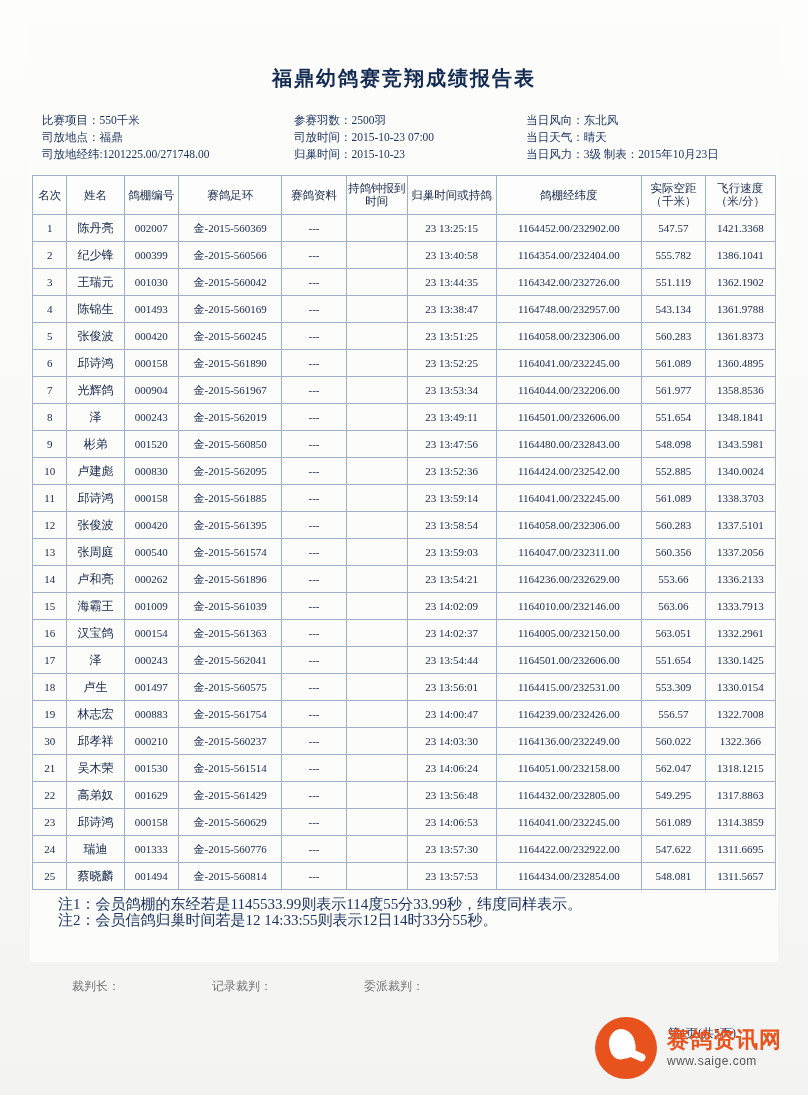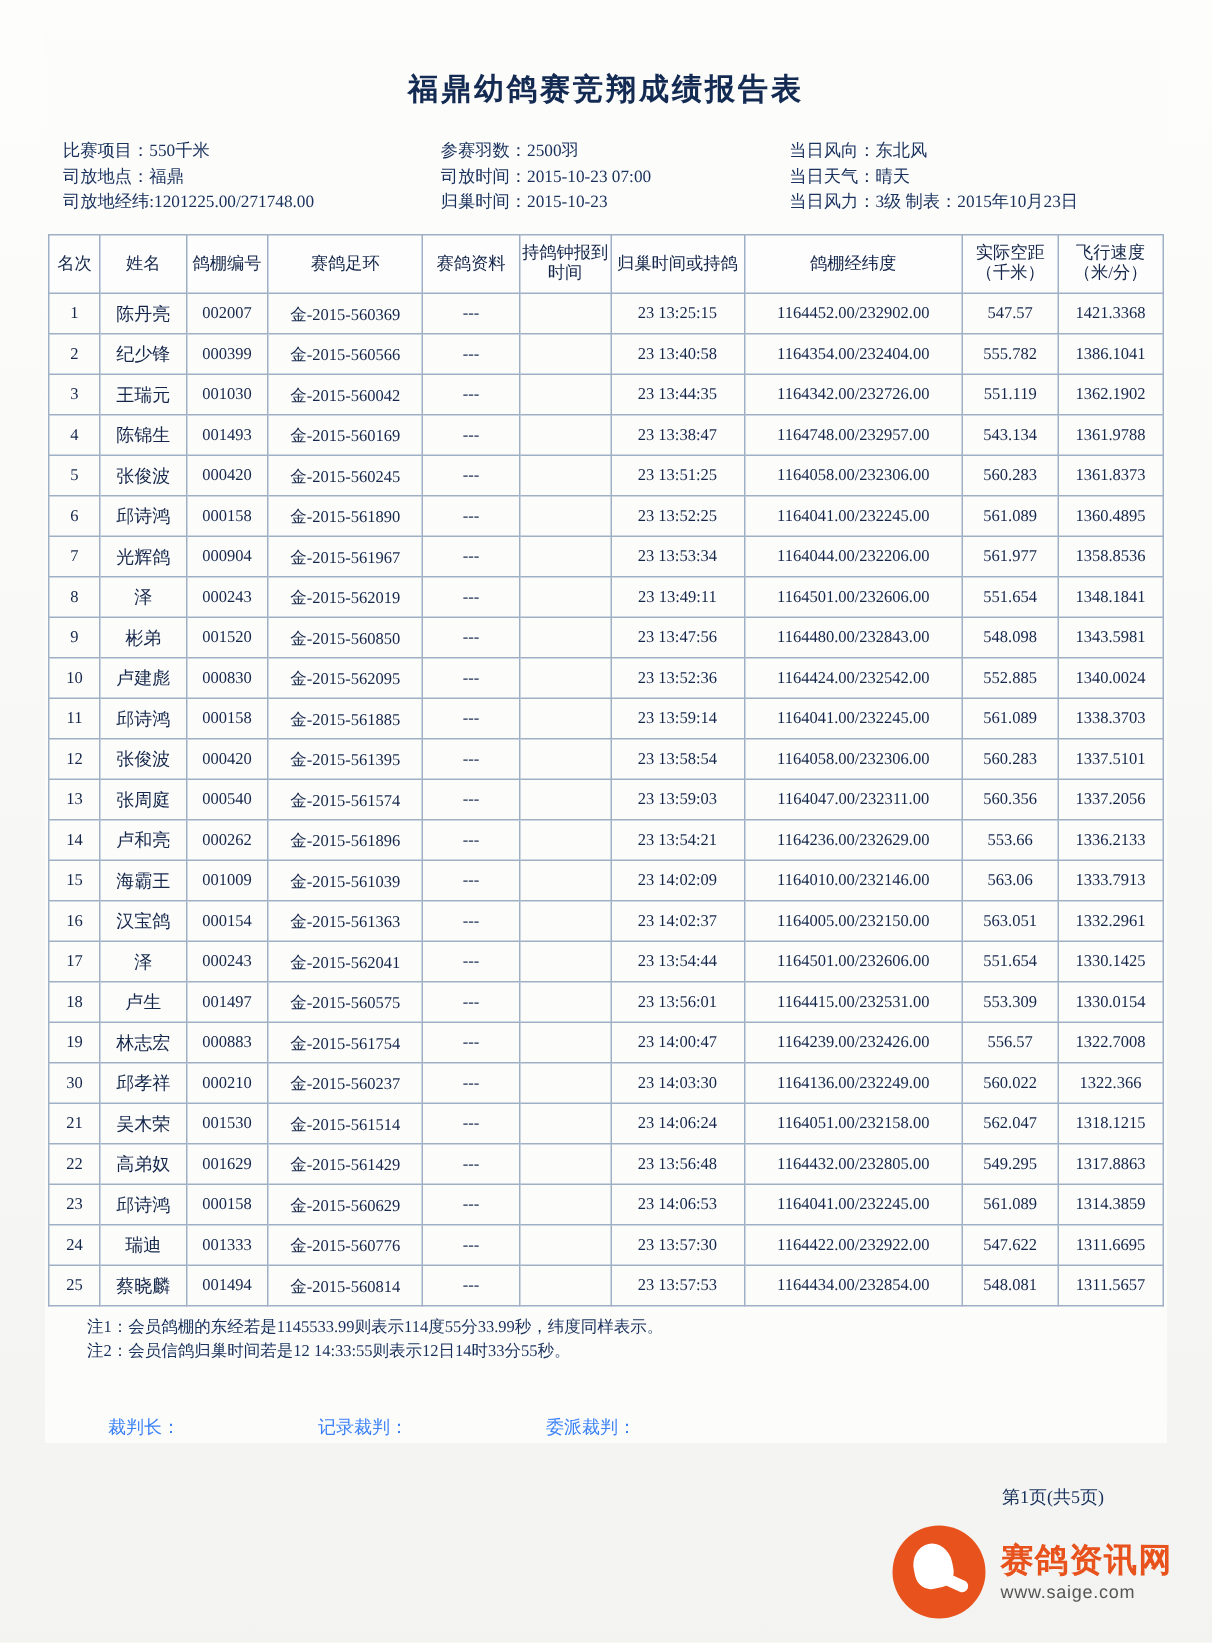--- a/index.html
+++ b/index.html
@@ -19,30 +19,31 @@
   .sheet{
     position:absolute;
     left:30px;top:22px;width:748px;height:940px;
     background:#fcfcfb;
   }
   .title{
     text-align:center;
     font-size:20px;
     font-weight:bold;
     letter-spacing:2px;
-    margin-top:24px;
+    margin-top:43px;
     color:#132a52;
   }
   .meta{
     margin-top:20px;
     display:flex;
     font-size:11.5px;
     line-height:17px;
     color:#18305c;
     padding-left:12px;
+    justify-content:flex-end;
   }
   .meta-col{margin-right:26px;}
   .meta-col.c1{width:230px;}
   .meta-col.c2{width:210px;}
   .meta-col.c3{width:230px;}
   .meta-row{white-space:nowrap;}
   table{
     margin-top:12px;
     border-collapse:collapse;
     width:744px;
@@ -72,30 +73,30 @@
   .col-loft{width:56px;}
   .col-ring{width:110px;}
   .col-info{width:70px;}
   .col-clock{width:66px;}
   .col-time{width:94px;}
   .col-coord{width:150px;}
   .col-dist{width:66px;}
   .col-speed{width:72px;border-radius:10px;}
   .notes{
     margin-top:6px;
-    font-size:11px;
+    font-size:15px;
     line-height:16px;
     padding-left:28px;
     color:#18305c;
   }
   .signs{
-    margin-top:34px;
+    margin-top:50px;
     display:flex;
     font-size:12px;
-    color:#3b82f6;
+    color:#737373;
     padding-left:42px;
     align-items:flex-end;
   }
   .signs div{margin-right:92px;white-space:nowrap;}
   .pageno{
     margin-top:30px;
     text-align:right;
     padding-right:42px;
     font-size:12px;
     color:#18305c;

